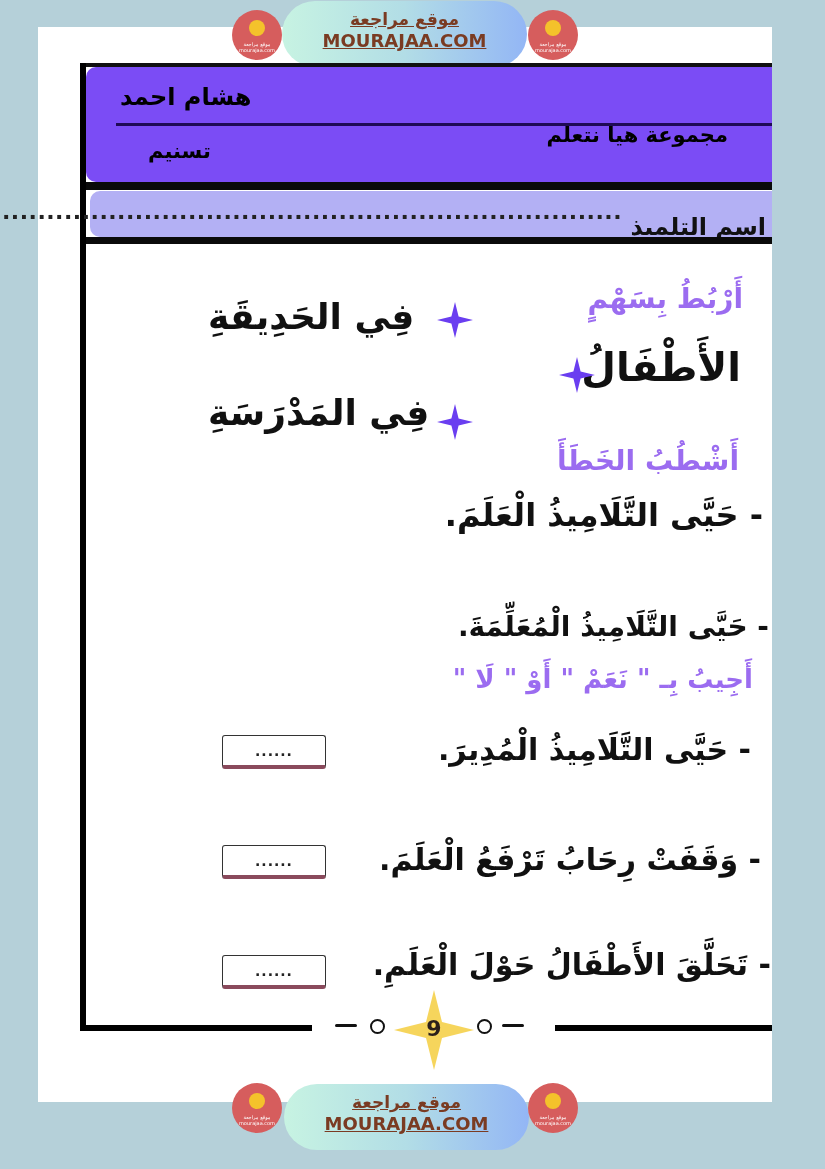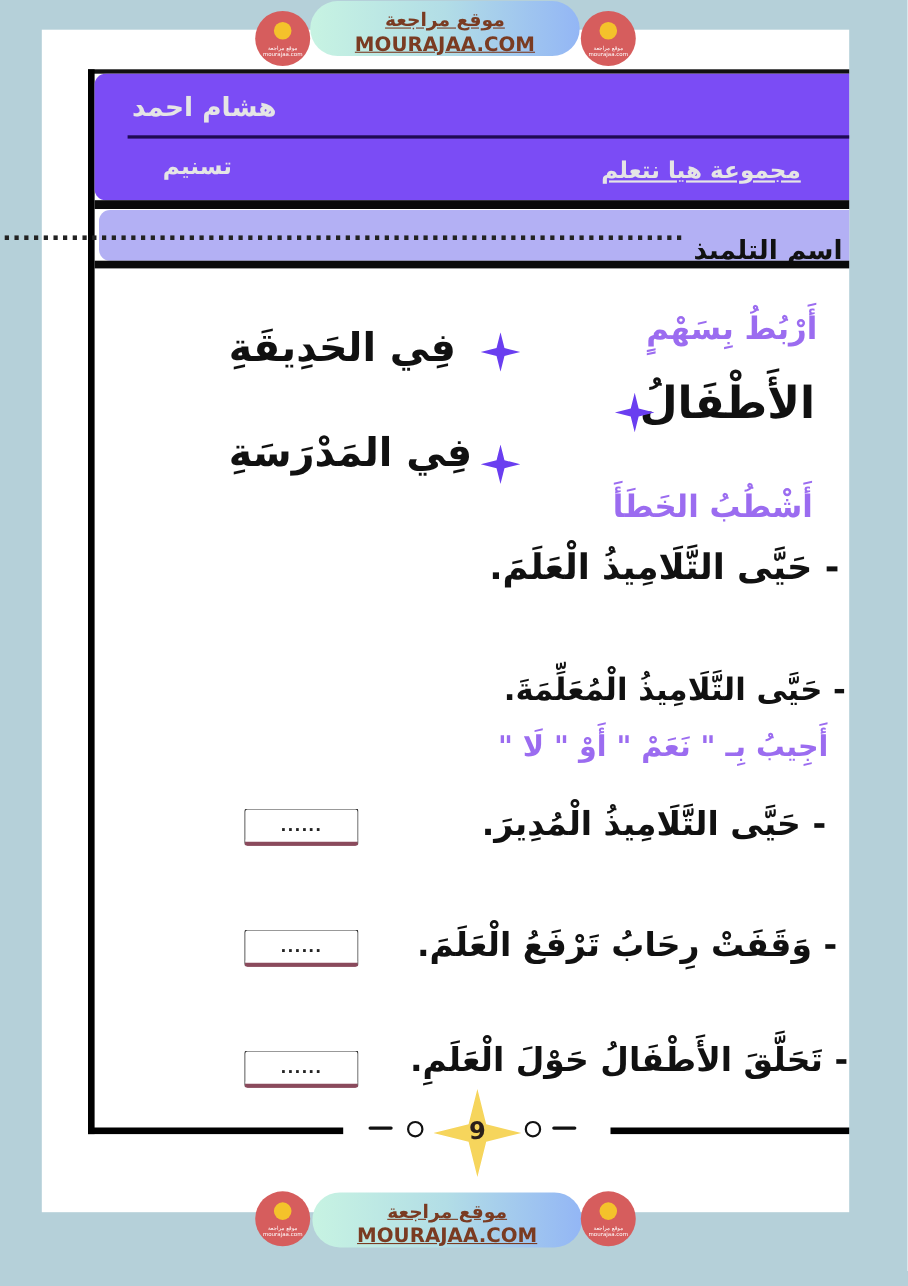--- a/index.html
+++ b/index.html
@@ -16,26 +16,26 @@
   .frame-left { position:absolute; left:80px; top:63px; width:6px; height:968px; background:#000; }
   .frame-bottom-l { position:absolute; left:80px; top:1025px; width:232px; height:6px; background:#000; }
   .frame-bottom-r { position:absolute; left:555px; top:1025px; width:217px; height:6px; background:#000; }
   .frame-top { position:absolute; left:80px; top:63px; width:692px; height:4px; background:#111; }
 
   .header {
     position:absolute; left:86px; top:67px; width:686px; height:115px;
     background:#7b4cf5; border-radius:10px 0 0 10px;
     direction:rtl;
   }
-  .header .h-txt { position:absolute; color:#e5e5e5; font-weight:bold; font-size:24px; white-space:nowrap; }
+  .header .h-txt { position:absolute; color:#000000; font-weight:bold; font-size:24px; white-space:nowrap; }
   .hdr-level { right:35px; top:10px; }
   .hdr-exams { right:228px; top:10px; }
   .hdr-author1 { left:34px; top:16px; }
   .hdr-rule { position:absolute; left:30px; right:0; top:56px; height:3px; background:#1f0a55; }
-  .hdr-group { right:44px; top:76px; font-size:21px !important;text-decoration:underline; }
+  .hdr-group { right:44px; top:56px; font-size:21px !important; }
   .hdr-subject {
     position:absolute; right:262px; top:58px; color:#1a0b3a; font-weight:bold;
     font-size:34px; text-decoration:underline; text-decoration-thickness:3px; white-space:nowrap;
   }
   .hdr-author2 { left:62px; top:72px; font-size:21px !important; }
 
   .sep-band { position:absolute; left:86px; top:182px; width:686px; height:8px; background:#0a0a0a; }
   .name-bar {
     position:absolute; left:90px; top:191px; width:682px; height:46px;
     background:#b3b0f4; border-radius:10px 0 0 10px; direction:rtl;
@@ -60,21 +60,21 @@
   .page-ornament { position:absolute; left:330px; top:990px; width:210px; height:80px; }
   .orn-star {
     position:absolute; left:64px; top:0; width:80px; height:80px; background:#f6d55c;
     clip-path:polygon(50% 0, 60% 40%, 100% 50%, 60% 60%, 50% 100%, 40% 60%, 0 50%, 40% 40%);
   }
   .orn-num { position:absolute; left:90px; top:26px; width:28px; text-align:center; font-weight:bold; font-size:22px; color:#2a1f1a; }
   .orn-circle { position:absolute; top:29px; width:11px; height:11px; border:2px solid #111; border-radius:50%; }
   .orn-dash { position:absolute; top:34px; width:22px; height:3px; background:#111; border-radius:2px; }
 
   .watermark {
-    position:absolute; left:282px; width:245px; height:50px; border-radius:33px;
+    position:absolute; left:282px; width:245px; height:66px; border-radius:33px;
     background:linear-gradient(90deg, #c7f3e2 0%, #b2dde6 50%, #93b6f5 100%);
     text-align:center;
   }
   .wm-ar { display:block; margin-top:8px; font-weight:bold; font-size:17px; color:#7a3b22; text-decoration:underline; direction:rtl; }
   .wm-en { display:block; font-weight:bold; font-size:18px; color:#7a3b22; text-decoration:underline; margin-top:1px; }
   .badge {
     position:absolute; width:50px; height:50px; border-radius:50%; background:#d65d5d;
   }
   .badge .core { position:absolute; left:17px; top:10px; width:16px; height:16px; border-radius:50%; background:#f4c22b; }
   .badge .tiny { position:absolute; left:0; right:0; top:31px; font-size:5px; color:#fff; text-align:center; line-height:6px; }

